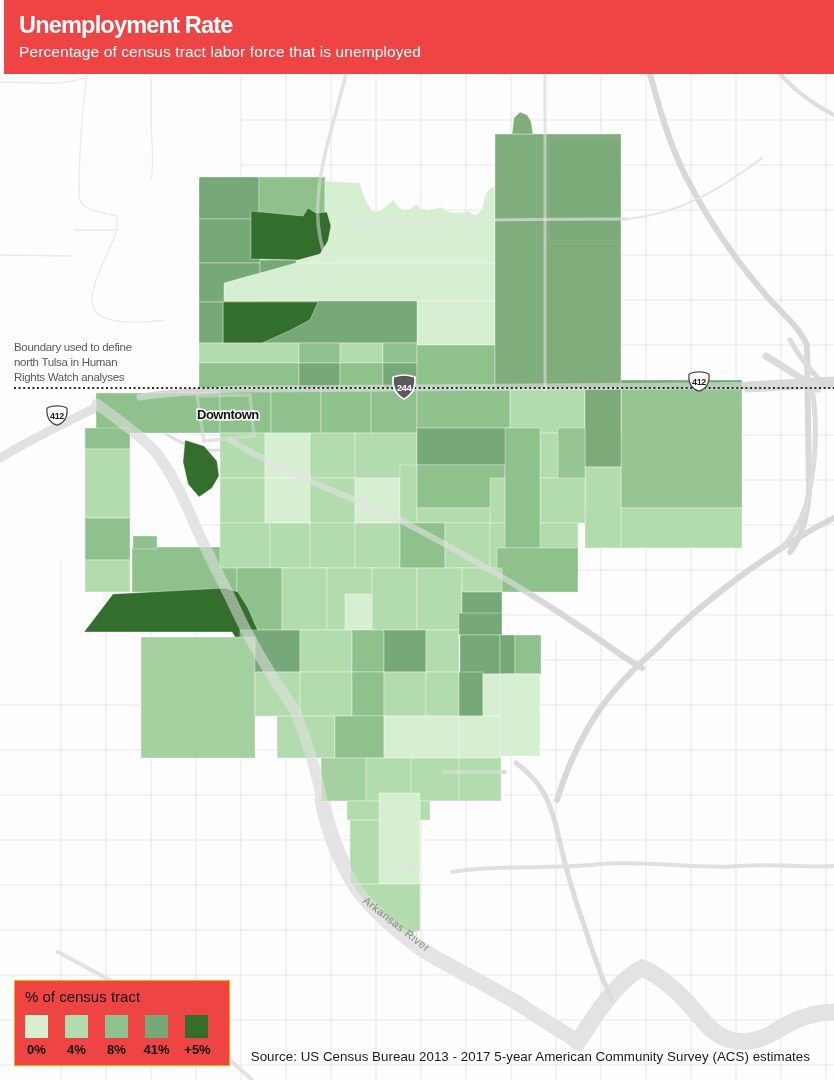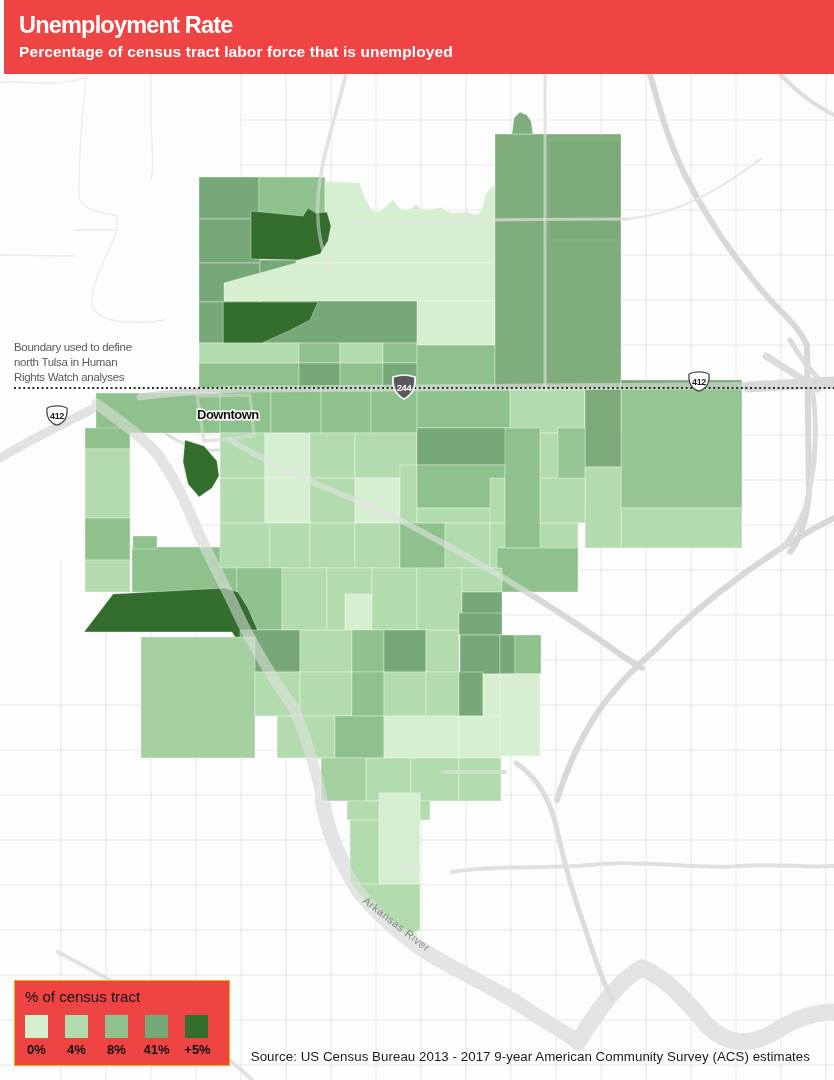--- a/index.html
+++ b/index.html
@@ -1,19 +1,19 @@
 <!DOCTYPE html>
 <html><head>
 <meta charset="utf-8">
 <style>
 html,body{margin:0;padding:0}
 body{width:834px;height:1080px;font-family:"Liberation Sans",sans-serif;background:#fdfdfd;overflow:hidden;position:relative}
 .header{position:absolute;left:4px;top:0;width:834px;height:74px;background:#ef4444;color:#fff}
 .title{position:absolute;left:15px;top:12px;font-size:23.5px;font-weight:bold;letter-spacing:-0.8px}
-.subtitle{position:absolute;left:15px;top:43px;font-size:15.5px;font-weight:bold;letter-spacing:0.1px}
+.subtitle{position:absolute;left:15px;top:43px;font-size:15.5px;font-weight:normal;letter-spacing:0.1px}
 #map{position:absolute;left:0;top:0}
 .legend{position:absolute;left:14px;top:980px;width:214px;height:84px;background:#ef4444;border:1px solid #eab308;box-shadow:0 1px 2px rgba(0,0,0,0.08)}
 .legend .lt{position:absolute;left:10px;top:7px;font-size:15px;color:#111}
 .sw{position:absolute;top:34px;width:23px;height:23px}
 .sl{position:absolute;top:61px;width:23px;text-align:center;font-size:13px;font-weight:bold;color:#111}
 .source{position:absolute;right:24px;top:1049px;font-size:13.3px;color:#1a1a1a;letter-spacing:0.05px}
 </style>
 </head>
 <body>
 
@@ -486,13 +486,13 @@
 
 <div class="sl" style="left:50px">4%</div>
 
 <div class="sl" style="left:90px">8%</div>
 
 <div class="sl" style="left:126px;width:31px">41%</div>
 
 <div class="sl" style="left:164px;width:37px">+5%</div>
 </div>
 
-<div class="source">Source: US Census Bureau 2013 - 2017 9-year American Community Survey (ACS) estimates</div>
+<div class="source">Source: US Census Bureau 2013 - 2017 5-year American Community Survey (ACS) estimates</div>
 
 </body></html>

